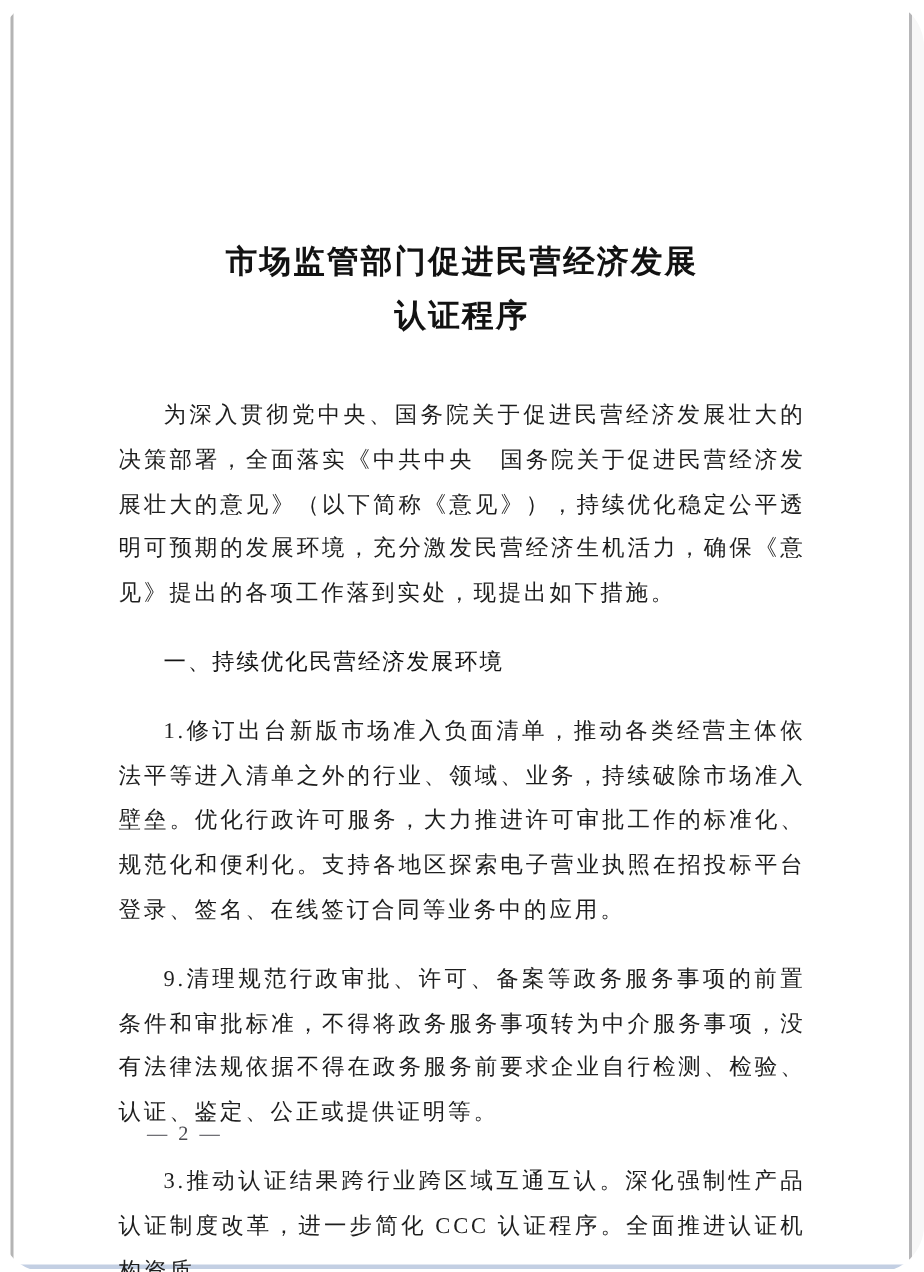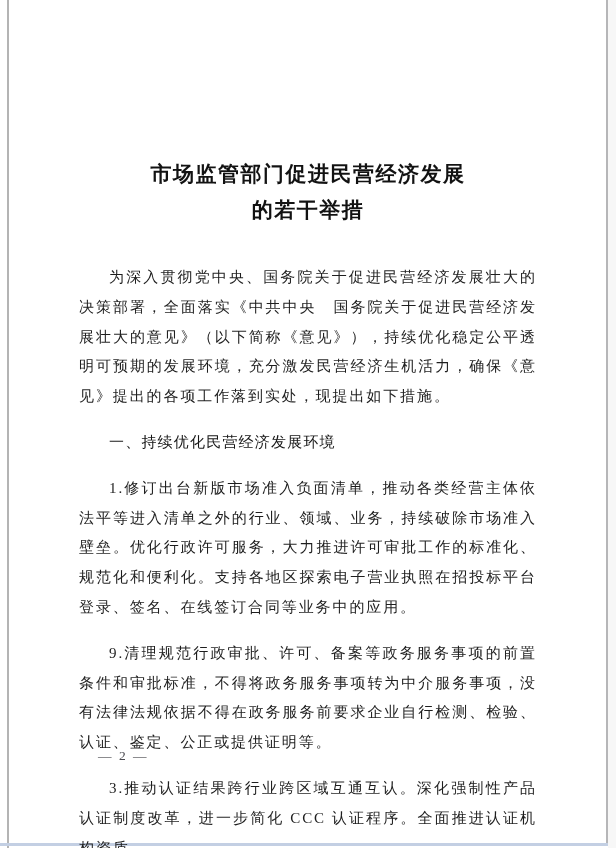--- a/index.html
+++ b/index.html
@@ -7,20 +7,21 @@
     padding: 0;
     background: #ffffff;
   }
   .page {
     position: relative;
     width: 616px;
     height: 848px;
     background: #ffffff;
     overflow: hidden;
     font-family: "Liberation Serif", "DejaVu Serif", serif;
+    border-radius: 31px;
   }
   
   .edge-left {
     position: absolute;
     left: 7px; top: 0;
     width: 2px; height: 848px;
     background: #b4b4b4;
   }
   .edge-right {
     position: absolute;
@@ -91,21 +92,21 @@
 
 <div class="page">
 
   <div class="edge-left"></div>
   <div class="edge-right-strip"></div>
   <div class="edge-right"></div>
   <div class="edge-bottom"></div>
 
   <div class="doc-title">
     <div>市场监管部门促进民营经济发展</div>
-    <div>的若干举措</div>
+    <div>认证程序</div>
   </div>
 
   <div class="doc-body">
     <p>为深入贯彻党中央、国务院关于促进民营经济发展壮大的决策部署，全面落实《中共中央　国务院关于促进民营经济发展壮大的意见》（以下简称《意见》），持续优化稳定公平透明可预期的发展环境，充分激发民营经济生机活力，确保《意见》提出的各项工作落到实处，现提出如下措施。</p>
     <p class="section-heading">一、持续优化民营经济发展环境</p>
     <p>1.修订出台新版市场准入负面清单，推动各类经营主体依法平等进入清单之外的行业、领域、业务，持续破除市场准入壁垒。优化行政许可服务，大力推进许可审批工作的标准化、规范化和便利化。支持各地区探索电子营业执照在招投标平台登录、签名、在线签订合同等业务中的应用。</p>
     <p>9.清理规范行政审批、许可、备案等政务服务事项的前置条件和审批标准，不得将政务服务事项转为中介服务事项，没有法律法规依据不得在政务服务前要求企业自行检测、检验、认证、鉴定、公正或提供证明等。</p>
     <p>3.推动认证结果跨行业跨区域互通互认。深化强制性产品认证制度改革，进一步简化 CCC 认证程序。全面推进认证机构资质</p>
   </div>
 

